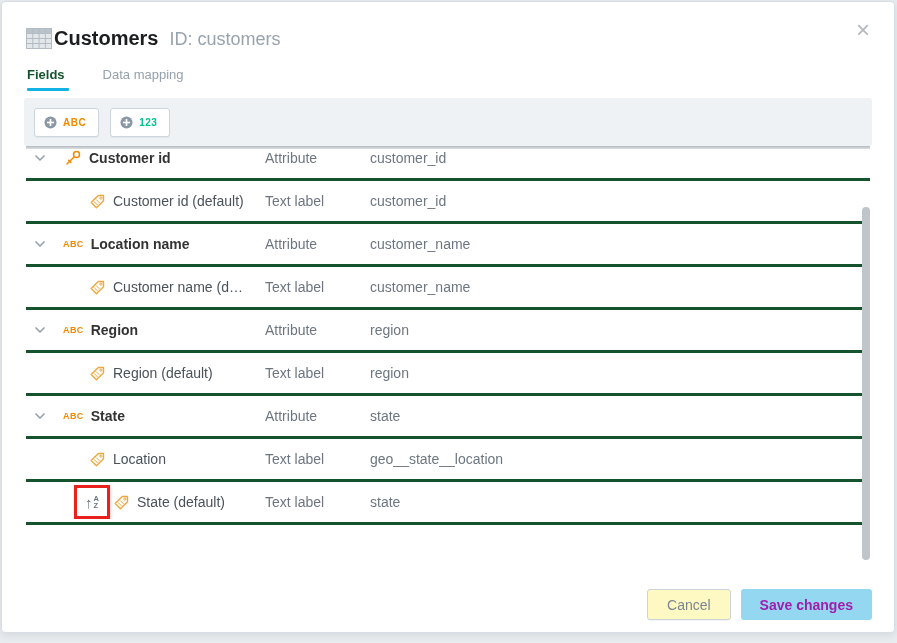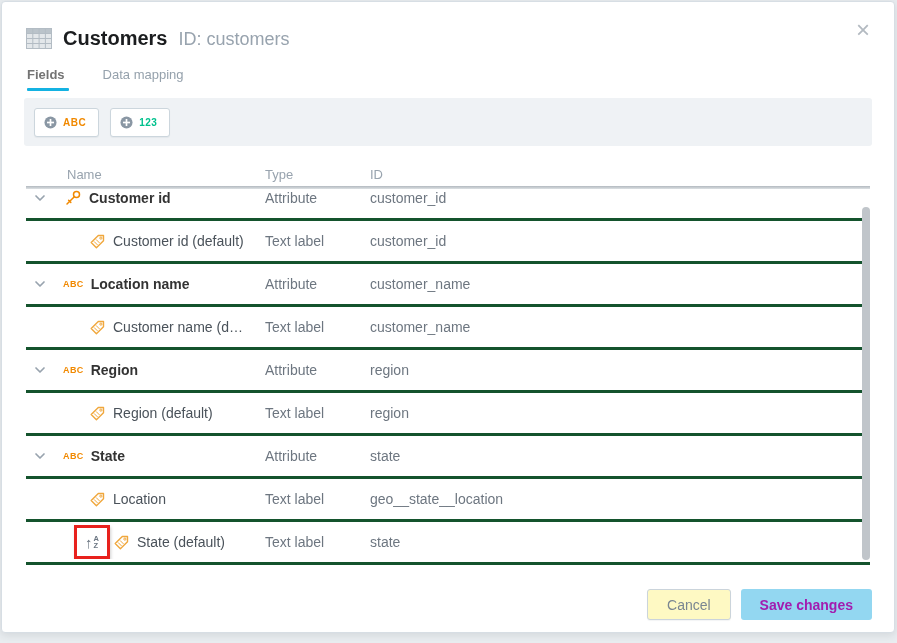--- a/index.html
+++ b/index.html
@@ -10,30 +10,30 @@
     position:relative;
     overflow:hidden;
   }
   .modal {
     position:absolute; left:1px; top:1px; width:894px; height:632px;
     background:#fff; border:1px solid #d7dee4; border-radius:4px;
     box-shadow:0 2px 8px rgba(40,50,60,.12);
   }
   
   .hdr { padding:24px 24px 0 24px; display:flex; align-items:center; }
-  .hdr .ttl { font-size:20px; font-weight:700; color:#1b1d1f; margin-left:11px; }
+  .hdr .ttl { font-size:20px; font-weight:700; color:#1b1d1f; margin-left:2px; }
   .hdr .sub { font-size:18px; color:#98a3ae; margin-left:11px; margin-top:3px; }
   .close {
     position:absolute; top:16px; right:24px; font-size:24px; line-height:24px;
     color:#b3bac1; font-weight:300; cursor:pointer;
   }
   
   .tabs { display:flex; margin:17px 0 0 25px; }
   .tab { font-size:13px; color:#95a1ac; margin-right:38px; padding-bottom:9px; position:relative; cursor:pointer; }
-  .tab.active { color:#737373; font-weight:700; }
+  .tab.active { color:#14532d; font-weight:700; }
   .tab.active::after {
     content:""; position:absolute; left:0; right:-4px; bottom:0; height:3px;
     background:var(--accent); border-radius:1px;
   }
   
   .toolbar { margin:7px 22px 0 22px; height:48px; background:#eff2f5; border-radius:3px;
              display:flex; align-items:center; padding-left:10px; }
   .tbtn { height:29px; background:#fff; border:1px solid #ccd6dd; border-radius:3px;
           display:flex; align-items:center; padding:0 12px 0 9px; margin-right:11px;
           box-shadow:0 1px 1px rgba(20,40,60,.05); cursor:pointer; }
@@ -119,25 +119,20 @@
     <div class="tbtn">
       <svg class="plus" viewBox="0 0 14 14">
         <circle cx="7" cy="7" r="6.5" fill="#8a97a4"></circle>
         <rect x="6.1" y="3.2" width="1.8" height="7.6" fill="#fff"></rect>
         <rect x="3.2" y="6.1" width="7.6" height="1.8" fill="#fff"></rect>
       </svg>
       <span class="lbl num">123</span>
     </div>
   </div>
 
-  <div class="thead">
-    <span class="c0">Name</span>
-    <span>Type</span>
-    <span>ID</span>
-  </div>
   <div class="hshadow"></div>
 
   <div class="scrollarea">
     <div class="tbody">
         <div class="trow parent">
           <div class="cell name">
             <svg width="16" height="16" viewBox="0 0 16 16" class="chev">
               <path d="M4 6l4 4 4-4" stroke="#98a3ae" stroke-width="1.7" fill="none" stroke-linecap="round" stroke-linejoin="round"></path>
             </svg>
             <span class="picon">

